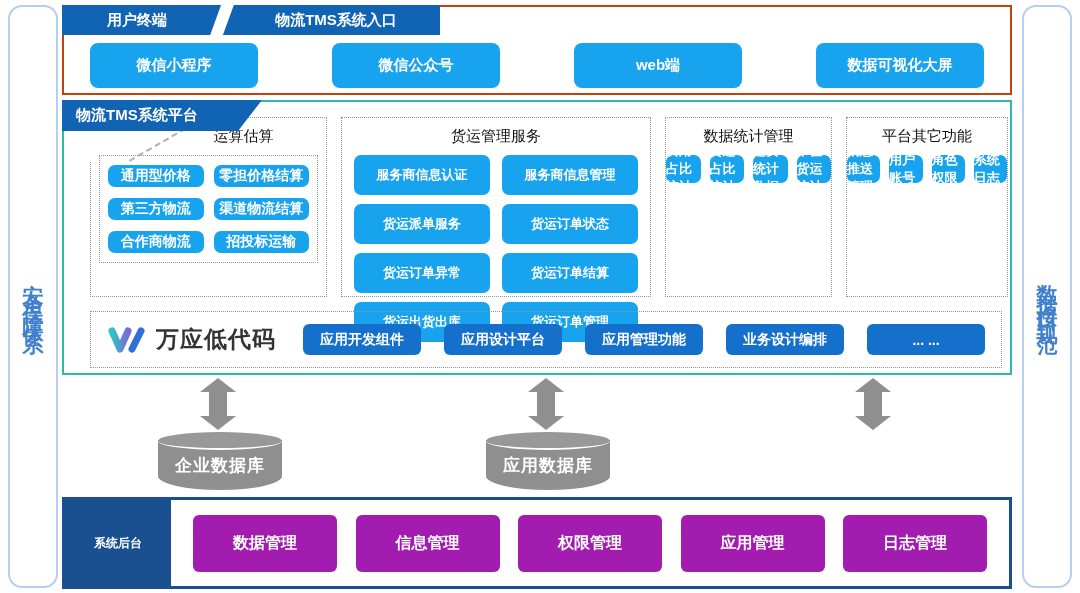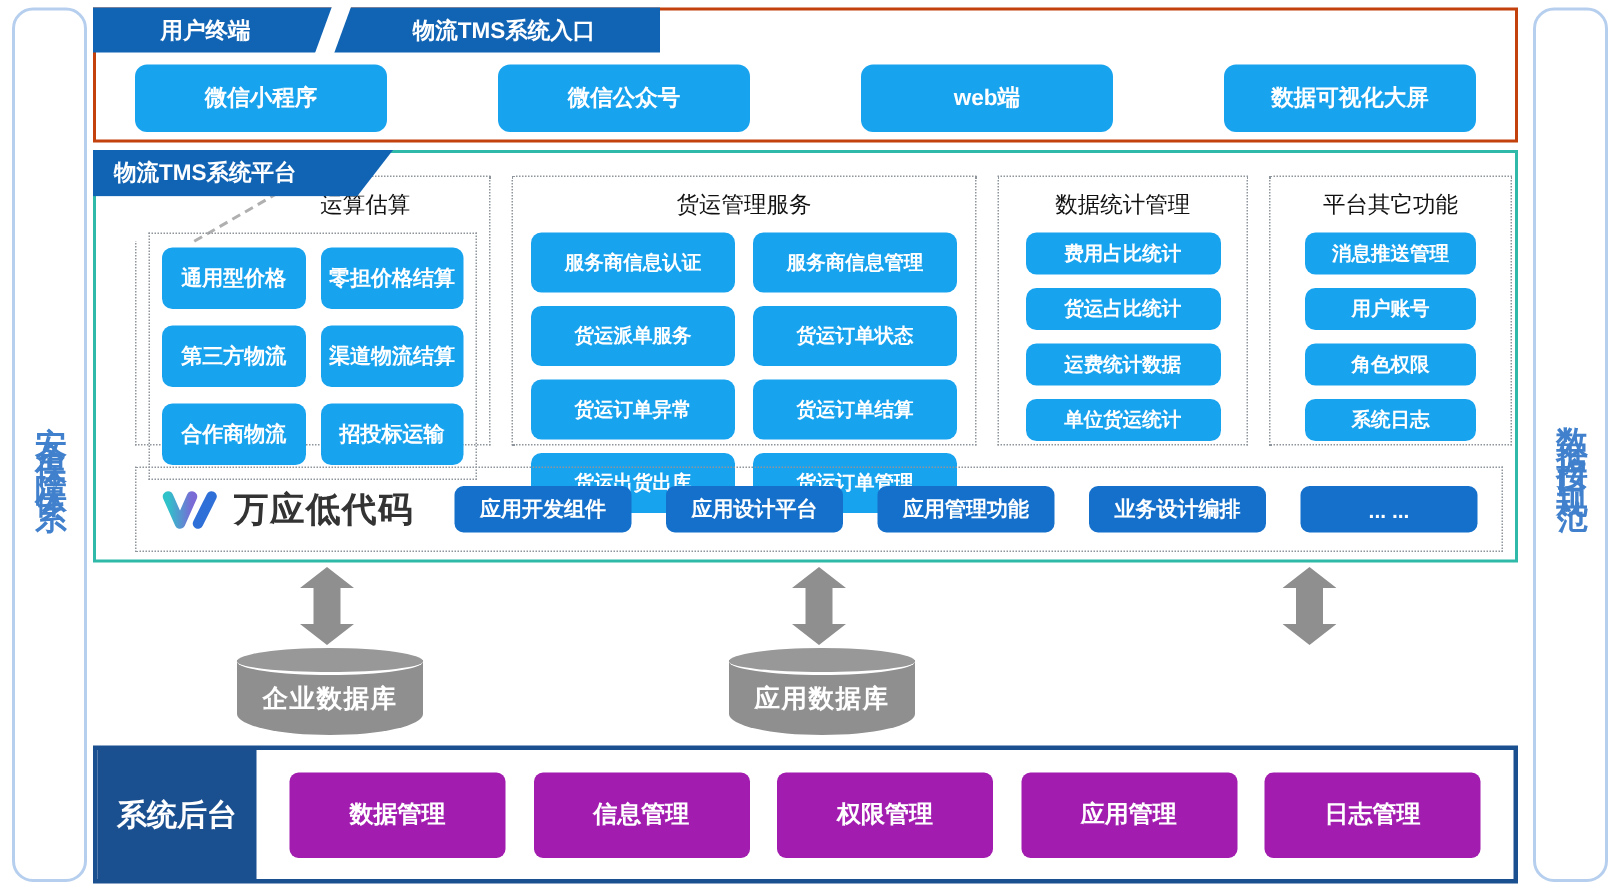--- a/index.html
+++ b/index.html
@@ -33,24 +33,24 @@
   .col { border:1px dotted #8f959c; height:180px; background:#fff; position:relative; }
   .col-title { text-align:center; font-weight:normal; font-size:15px; color:#111; padding:9px 0 7px; }
   .col1 { width:237px; } .col2 { width:310px; } .col3 { width:167px; } .col4 { width:162px; }
   .col1 .col-title { padding-left:70px; }
   .corner-mask { position:absolute; top:-2px; left:-2px; width:120px; height:45px; background:#fff;
                  clip-path:polygon(0 0,100% 0,33% 100%,0 100%); z-index:1; }
   .diag { position:absolute; left:38px; top:42px; width:94px; border-top:2px dashed #b0b0b0;
           transform:rotate(-30deg); transform-origin:0 0; z-index:2; }
   .inner-dotted { border:1px dotted #8f959c; margin:2px 8px 0; padding:9px 8px; position:relative; z-index:3; }
   .grid2 { display:grid; grid-template-columns:1fr 1fr; gap:11px 10px; }
-  .col1 .btn-light { height:41px; font-size:14px; border-radius:7px;text-align:center; }
+  .col1 .btn-light { height:22px; font-size:14px; border-radius:7px;text-align:center; }
   .col2 .grid2 { padding:2px 12px 0; gap:9px 12px; }
   .col2 .btn-light { height:40px; font-size:13px; border-radius:7px; }
-  .stack { display:flex; flex-direction:column; align-items:center; gap:9px; padding-top:2px; }
+  .stack { display:flex; flex-direction:row; align-items:center; gap:9px; padding-top:2px; }
   .col3 .btn-light { width:130px; height:28px; font-size:13px; border-radius:7px; }
   .col4 .btn-light { width:114px; height:28px; font-size:13px; border-radius:7px; }
 
   .lowcode { position:absolute; left:26px; top:209px; width:912px; height:57px; border:1px dotted #8f959c;
              display:flex; align-items:center; padding:0 16px; }
   .logo { display:flex; align-items:center; gap:9px; width:196px; }
   .logo-text { font-size:23px; font-weight:bold; color:#333; letter-spacing:1px; }
   .lowcode-btns { flex:1; display:flex; justify-content:space-between; }
   .btn-mid { width:118px; height:31px; background:#1470cb; color:#fff; font-weight:bold; font-size:14px;
              border-radius:6px; display:flex; align-items:center; justify-content:center; cursor:pointer; }
@@ -59,21 +59,21 @@
   .arrow { position:absolute; top:378px; width:36px; height:52px; }
   .cyl { position:absolute; top:440px; width:124px; height:50px; background:#8f8f8f;
          border-radius:0 0 62px 62px / 0 0 14px 14px; display:flex; align-items:center; justify-content:center; }
   .cyl::before { content:""; position:absolute; top:-8px; left:0; width:100%; height:16px; background:#989898;
                  border-radius:50%; border-bottom:2px solid #fff; }
   .cyl span { position:relative; color:#fff; font-weight:bold; font-size:17px; letter-spacing:1px; }
 
   
   .backend { position:absolute; left:62px; top:497px; width:950px; height:92px; border:3px solid #1a4f90; background:#fff; }
   .backend-block { position:absolute; left:0; top:0; width:106px; height:100%; background:#1a4f90;
-                   display:flex; align-items:center; justify-content:center; color:#fff; font-weight:bold; font-size:20px; }
+                   display:flex; align-items:center; justify-content:center; color:#fff; font-weight:bold; font-size:12px; }
   .backend-btns { position:absolute; left:106px; right:0; top:0; height:100%;
                   display:flex; align-items:center; justify-content:space-between; padding:0 22px; }
   .btn-navy { width:144px; height:57px; background:#a21caf; color:#fff; font-weight:bold; font-size:16px;
               border-radius:6px; display:flex; align-items:center; justify-content:center; cursor:pointer; }
 </style>
 </head>
 <body>
 
 <div class="stage">
 

